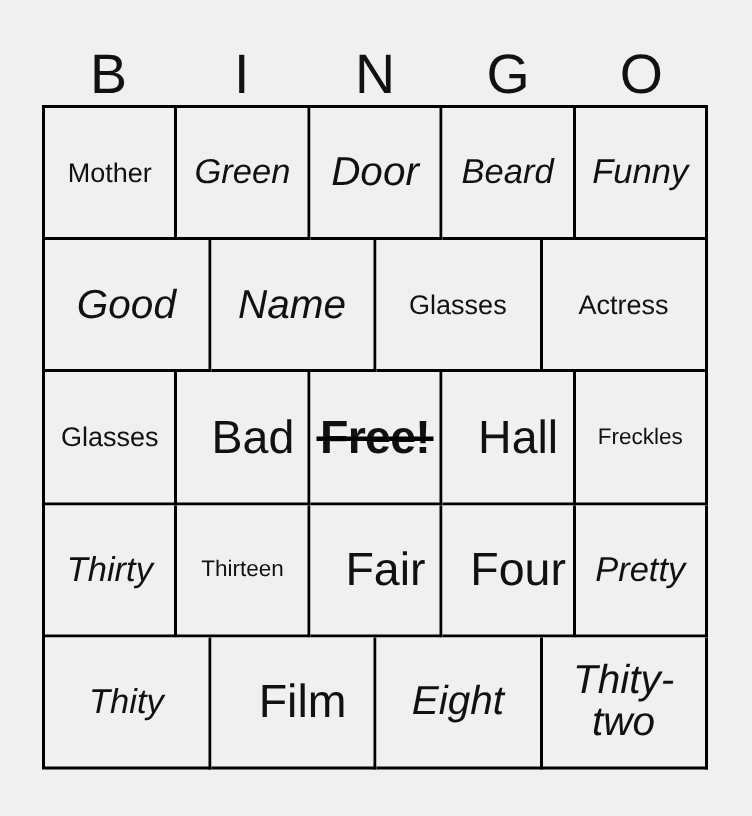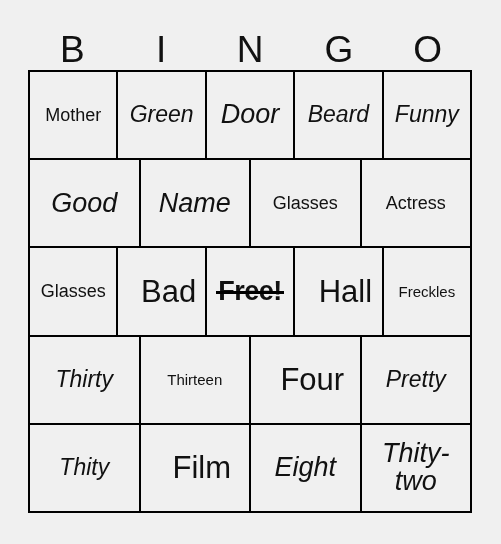--- a/index.html
+++ b/index.html
@@ -89,21 +89,21 @@
   .size-xs  { font-size: 15px; text-align: right; }
 
   .cell-text.wrap {
     white-space: normal;
     word-break: break-word;
   }
 
   
   .cell-text.free {
     font-weight: bold;
-    font-size: 27px;
+    font-size: 31px;
     letter-spacing: -0.5px;
   }
   .cell-text.marked {
     position: relative;
   }
   .cell-text.marked::after {
     content: "";
     position: absolute;
     left: -2px;
     right: -2px;
@@ -176,20 +176,23 @@
         </div>
       </div>
       <div class="grid-row">
         <div class="cell">
           <span class="cell-text size-md">Thirty</span>
         </div>
         <div class="cell">
           <span class="cell-text size-xs">Thirteen</span>
         </div>
         <div class="cell">
+          <span class="cell-text size-xl">Fair</span>
+        </div>
+        <div class="cell">
           <span class="cell-text size-xl">Four</span>
         </div>
         <div class="cell">
           <span class="cell-text size-md">Pretty</span>
         </div>
       </div>
       <div class="grid-row">
         <div class="cell">
           <span class="cell-text size-md">Thity</span>
         </div>

